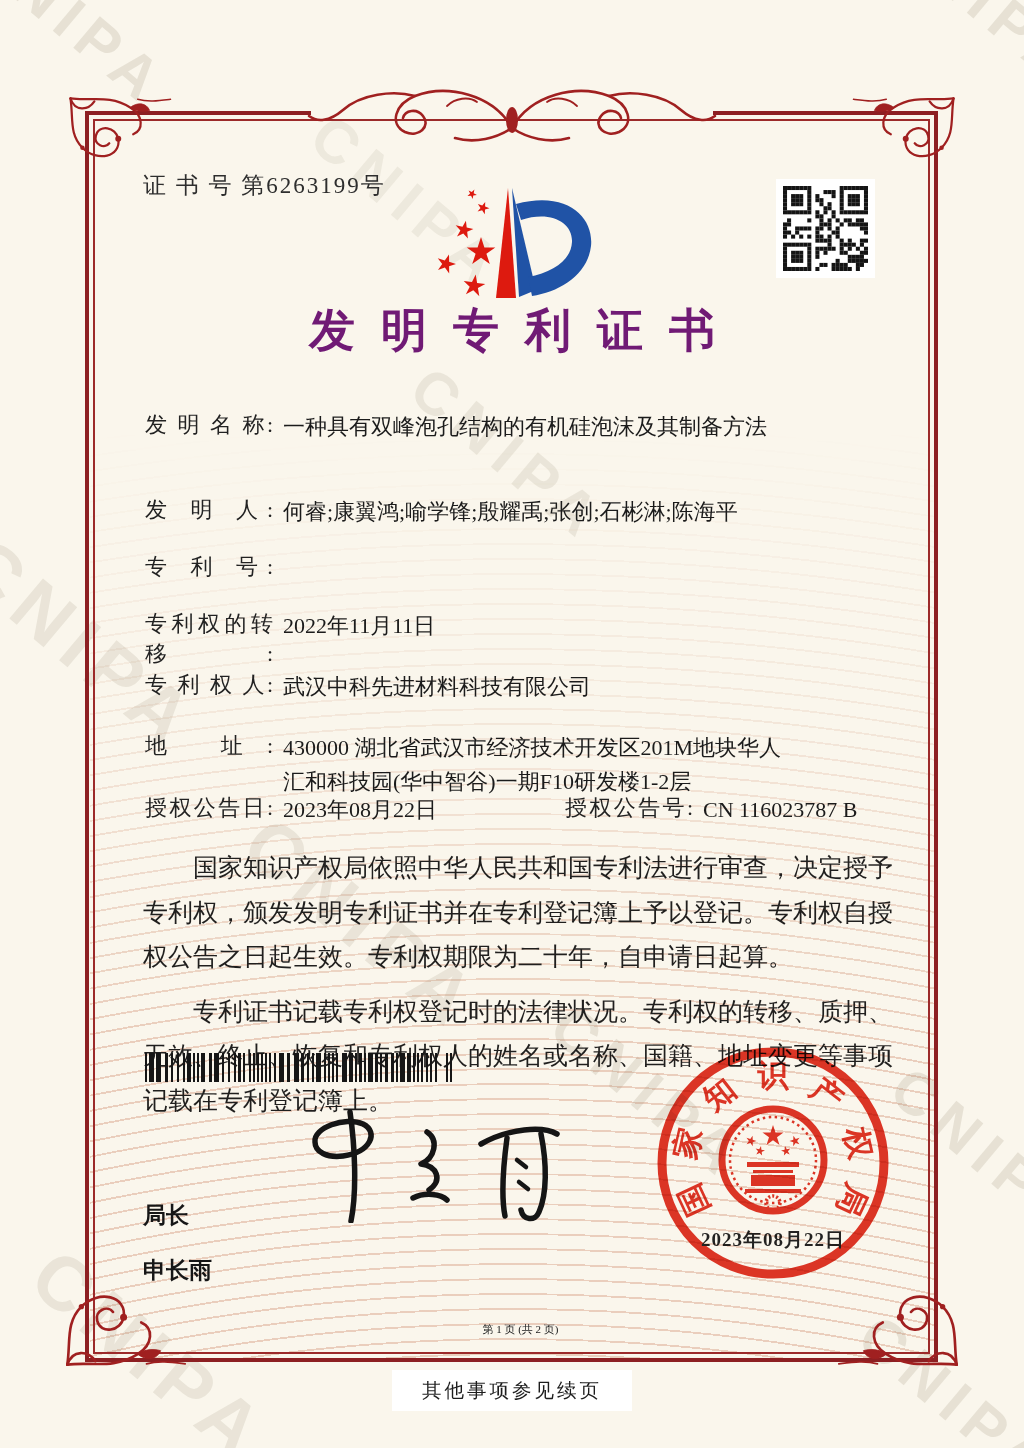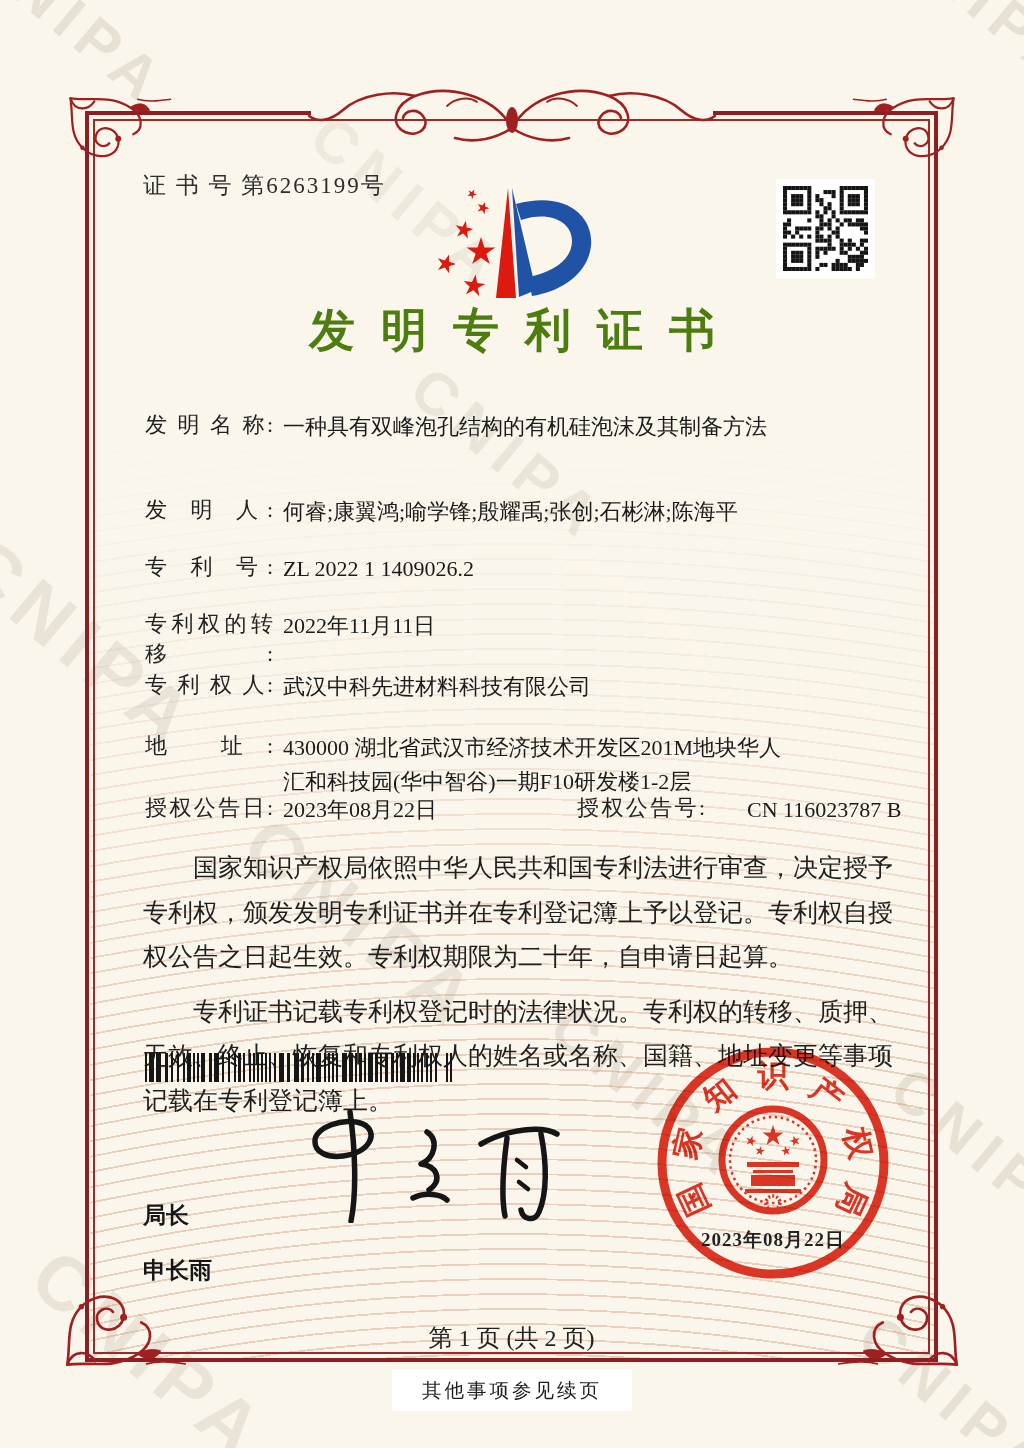--- a/index.html
+++ b/index.html
@@ -33,52 +33,52 @@
   .corner.br{left:830px;top:1238px;transform:scaleX(-1);}
   .top-ornament{position:absolute;left:297px;top:76px;width:430px;height:76px;}
 
   .cert-no{position:absolute;left:143px;top:170px;font-size:23px;letter-spacing:2px;color:#2e2e2e;}
 
   .logo{position:absolute;left:424px;top:176px;width:178px;height:126px;}
   .qr-box{position:absolute;left:776px;top:179px;width:99px;height:99px;background:#fff;}
   .qr-box svg{position:absolute;left:7px;top:7px;}
 
   .title{position:absolute;left:0;top:300px;width:100%;margin:0;text-align:center;
-      font-size:46px;font-weight:700;letter-spacing:26px;padding-left:26px;box-sizing:border-box;color:#4d7c0f;}
+      font-size:46px;font-weight:700;letter-spacing:26px;padding-left:26px;box-sizing:border-box;color:#701a75;}
 
   .field-row{position:absolute;left:145px;width:765px;display:flex;align-items:flex-start;
       font-size:22px;color:#1b1b1b;}
   .field-label{width:128px;min-width:128px;text-align:justify;text-align-last:justify;color:#222;}
   .field-value{margin-left:10px;line-height:1.55;}
   .row-name{top:410px}.row-inventor{top:495px}.row-patno{top:552px}
   .row-filing{top:609px}.row-patentee{top:670px}.row-address{top:731px}
   .row-address .field-value{max-width:516px;}
   .row-grant{top:793px}
-  .grant-pair2{position:absolute;left:432px;top:0;display:flex;gap:32px;}
+  .grant-pair2{position:absolute;left:420px;top:0;display:flex;}
   .grant-pair2 .field-label{width:128px;min-width:128px;}
 
   .paragraphs{position:absolute;left:143px;top:846px;width:760px;font-size:25px;
       line-height:1.78;color:#201f1e;}
   .paragraphs p{margin:0;text-indent:2em;}
   .paragraphs p + p{margin-top:10px;}
 
   .barcode{position:absolute;left:145px;top:1053px;}
 
   .signer{position:absolute;left:143px;top:1200px;font-family:"Liberation Sans","DejaVu Sans",sans-serif;
       font-weight:700;font-size:23px;color:#161616;}
   .signer div+div{margin-top:24px;}
   .signature{position:absolute;left:295px;top:1108px;width:270px;height:115px;}
 
   .seal{position:absolute;left:650px;top:1040px;width:246px;height:246px;mix-blend-mode:multiply;}
   .seal text{font-family:"Liberation Serif","DejaVu Serif",serif;font-weight:700;}
   .seal .seal-char{font-size:31px;text-anchor:middle;}
   .seal .seal-date{font-size:19px;fill:#161616;text-anchor:middle;letter-spacing:1px;font-weight:600;}
 
   .page-number{position:absolute;left:85px;top:1322px;width:853px;text-align:center;
-      font-size:24px;color:#222;}
+      font-size:11px;color:#222;padding-left:9px;}
   .footer-note{position:absolute;left:0;top:1370px;width:100%;text-align:center;}
   .footer-note span{display:inline-block;background:#ffffff;padding:7px 30px;font-size:19.5px;
       letter-spacing:3px;color:#1d1d1d;}
 </style>
 </head>
 <body>
 
 <div class="page">
 
   <div class="waves"></div>
@@ -388,21 +388,20 @@
   <div class="field-row row-name">
     <span class="field-label">发 明 名 称:</span>
     <span class="field-value">一种具有双峰泡孔结构的有机硅泡沫及其制备方法</span>
   </div>
   <div class="field-row row-inventor">
     <span class="field-label">发 明 人:</span>
     <span class="field-value">何睿;康翼鸿;喻学锋;殷耀禹;张创;石彬淋;陈海平</span>
   </div>
   <div class="field-row row-patno">
     <span class="field-label">专 利 号:</span>
-    <span class="field-value">ZL 2022 1 1409026.2</span>
   </div>
   <div class="field-row row-filing">
     <span class="field-label">专利权的转移:</span>
     <span class="field-value">2022年11月11日</span>
   </div>
   <div class="field-row row-patentee">
     <span class="field-label">专 利 权 人:</span>
     <span class="field-value">武汉中科先进材料科技有限公司</span>
   </div>
   <div class="field-row row-address">

